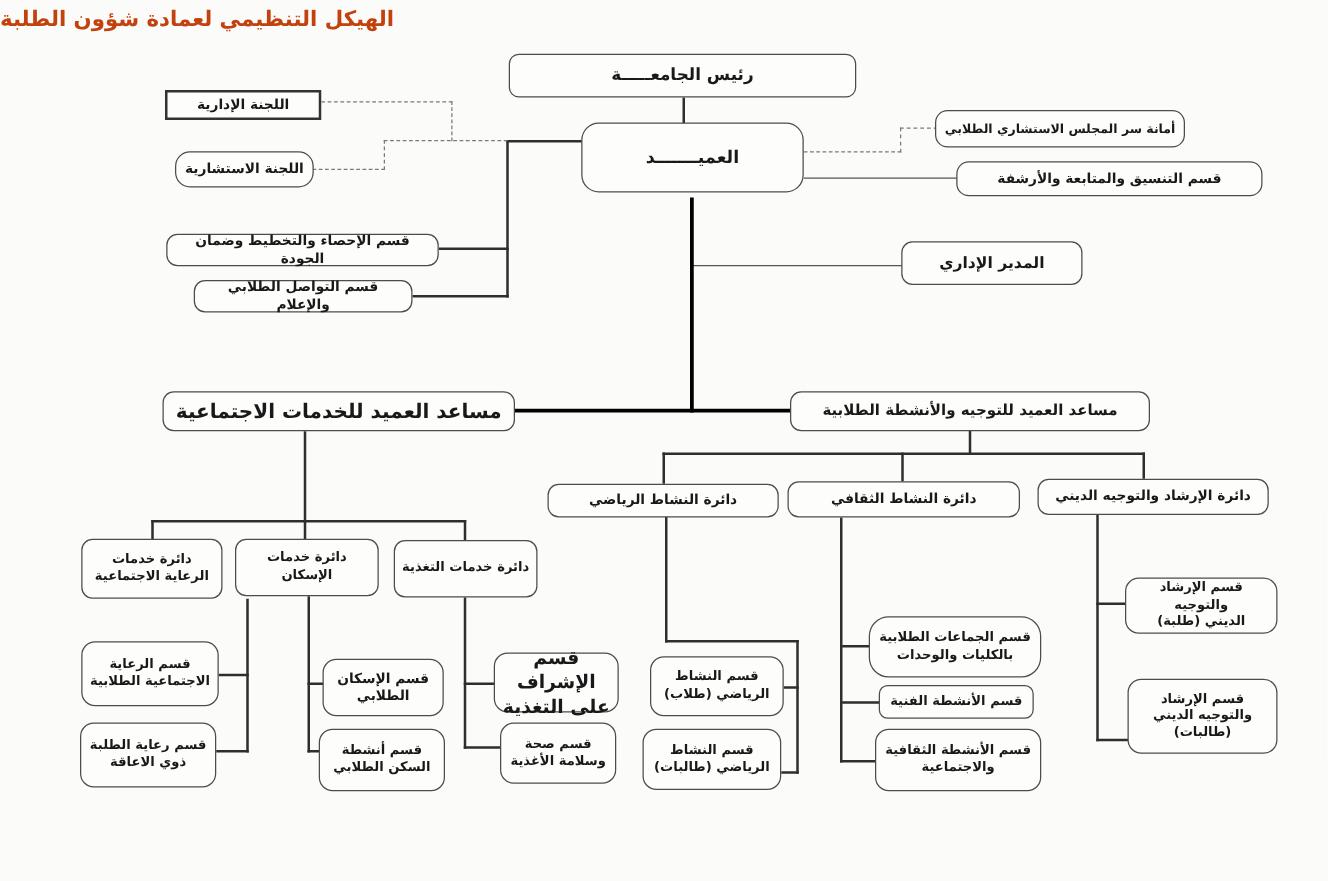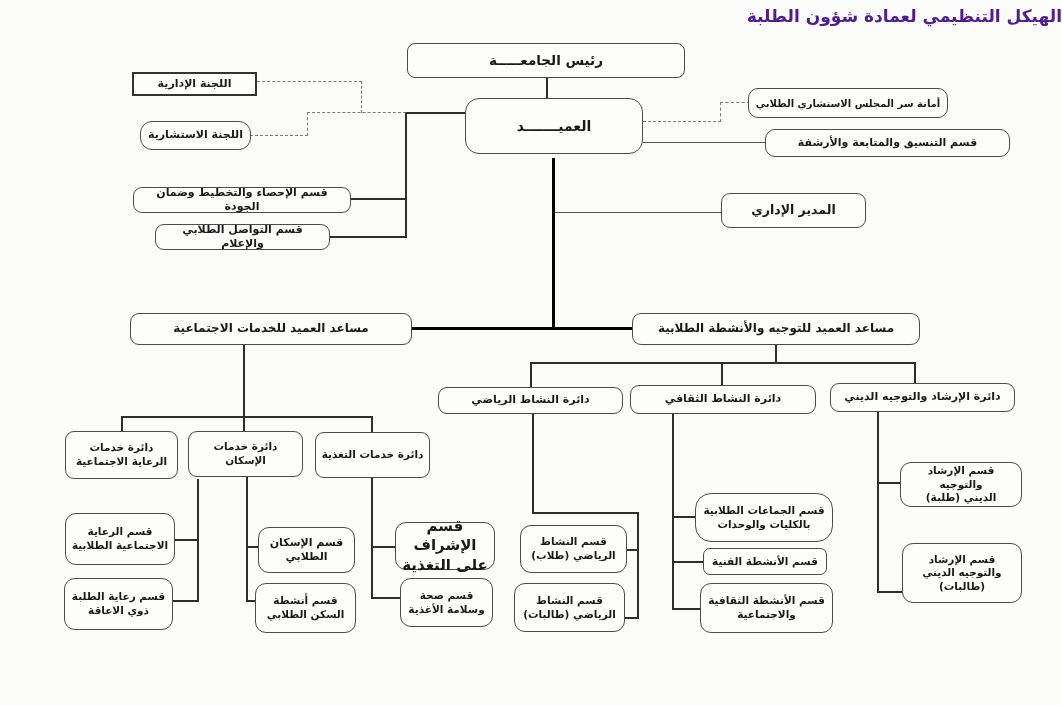--- a/index.html
+++ b/index.html
@@ -1,22 +1,22 @@
 <!DOCTYPE html>
 <html lang="ar"><head>
 <meta charset="utf-8">
 <style>
   html,body{margin:0;padding:0;background:#ffffff;}
   .stage{
     position:relative;width:1062px;height:705px;background:#fbfbfa;
     font-family:"DejaVu Sans",sans-serif;overflow:hidden;
   }
   .title{
-    position:absolute;left:0;top:6px;width:1062px;text-align:right;
-    font-size:17px;font-weight:bold;color:#4c1d95;direction:rtl;
+    position:absolute;left:0;top:6px;width:1062px;text-align:left;
+    font-size:17px;font-weight:bold;color:#c2410c;direction:rtl;
   }
   .node{
     position:absolute;box-sizing:border-box;border:1.6px solid #4c4c4c;
     border-radius:9px;background:#fdfdfc;display:flex;align-items:center;
     justify-content:center;text-align:center;font-weight:bold;color:#191919;
     line-height:1.3;direction:rtl;white-space:pre-line;padding:1px 4px;
     z-index:2;font-size:11px;
   }
   .sharp{border-radius:0;border-width:2px;border-color:#333;}
   .hl{position:absolute;height:2px;background:#2e2e2e;z-index:1;}
@@ -86,21 +86,21 @@
 
   <div class="node" style="left:407px;top:43px;width:278px;height:35px;font-size:13.5px;border-radius:8px">رئيس الجامعـــــة</div>
   <div class="node" style="left:465px;top:98px;width:178px;height:56px;font-size:14px;border-radius:14px">العميـــــــد</div>
   <div class="node sharp" style="left:132px;top:72px;width:125px;height:24px">اللجنة الإدارية</div>
   <div class="node" style="left:140px;top:121px;width:111px;height:29px;border-radius:12px">اللجنة الاستشارية</div>
   <div class="node" style="left:748px;top:88px;width:200px;height:30px;font-size:10px;border-radius:10px">أمانة سر المجلس الاستشاري الطلابي</div>
   <div class="node" style="left:765px;top:129px;width:245px;height:28px;border-radius:10px">قسم التنسيق والمتابعة والأرشفة</div>
   <div class="node" style="left:155px;top:224px;width:175px;height:26px;border-radius:9px">قسم التواصل الطلابي والإعلام</div>
   <div class="node" style="left:133px;top:187px;width:218px;height:26px;border-radius:9px">قسم الإحصاء والتخطيط وضمان الجودة</div>
   <div class="node" style="left:721px;top:193px;width:145px;height:35px;font-size:12.5px;border-radius:9px">المدير الإداري</div>
-  <div class="node" style="left:130px;top:313px;width:282px;height:32px;font-size:12px;border-radius:9px">مساعد العميد للخدمات الاجتماعية</div>
+  <div class="node" style="left:130px;top:313px;width:282px;height:32px;font-size:16px;border-radius:9px">مساعد العميد للخدمات الاجتماعية</div>
   <div class="node" style="left:632px;top:313px;width:288px;height:32px;font-size:12px;border-radius:9px">مساعد العميد للتوجيه والأنشطة الطلابية</div>
   <div class="node" style="left:438px;top:387px;width:185px;height:27px;border-radius:9px">دائرة النشاط الرياضي</div>
   <div class="node" style="left:630px;top:385px;width:186px;height:29px;border-radius:9px">دائرة النشاط الثقافي</div>
   <div class="node" style="left:830px;top:383px;width:185px;height:29px;border-radius:9px">دائرة الإرشاد والتوجيه الديني</div>
   <div class="node" style="left:65px;top:431px;width:113px;height:48px;font-size:10.5px;border-radius:9px">دائرة خدمات
 الرعاية الاجتماعية</div>
   <div class="node" style="left:188px;top:431px;width:115px;height:46px;font-size:10.5px;border-radius:9px">دائرة خدمات
 الإسكان</div>
   <div class="node" style="left:315px;top:432px;width:115px;height:46px;font-size:10.5px;border-radius:9px">دائرة خدمات التغذية</div>
   <div class="node" style="left:65px;top:513px;width:110px;height:52px;font-size:10.5px;border-radius:11px">قسم الرعاية

